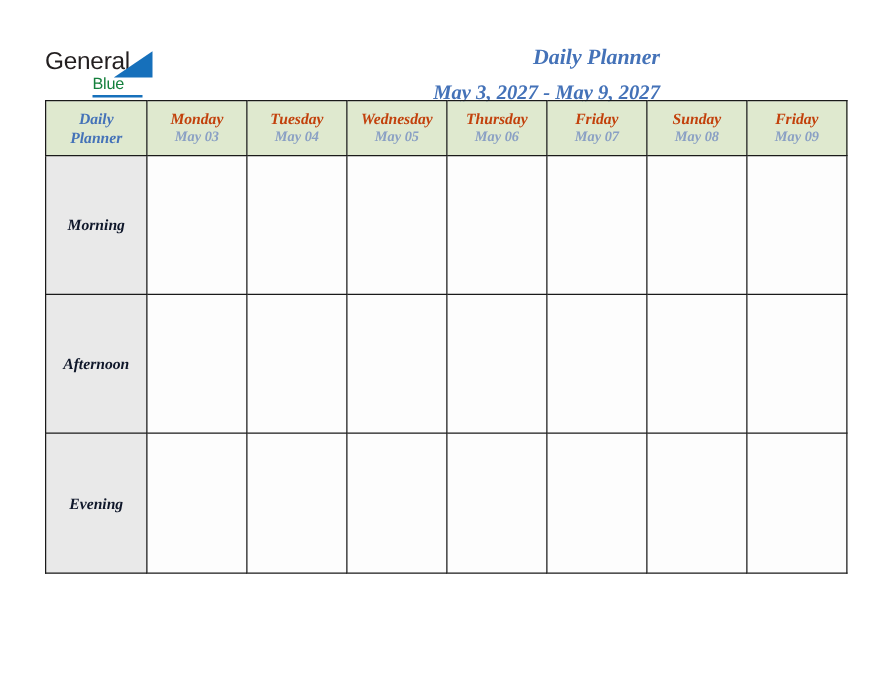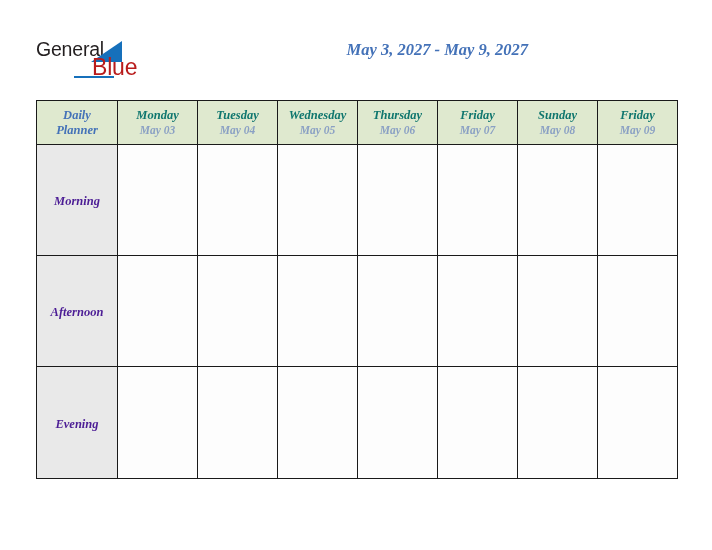--- a/index.html
+++ b/index.html
@@ -38,26 +38,26 @@
     top: 0;
     font-family: "Liberation Sans", sans-serif;
     font-size: 19.5px;
     letter-spacing: -0.2px;
     color: #231f20;
     line-height: 22px;
     white-space: nowrap;
   }
   .logo-blue {
     position: absolute;
-    left: 56px;
+    left: 38px;
     top: 18px;
     font-family: "Liberation Sans", sans-serif;
-    font-size: 23px;
+    font-size: 13px;
     letter-spacing: -0.2px;
-    color: #b91c1c;
+    color: #15803d;
     line-height: 22px;
     white-space: nowrap;
   }
   .logo-underline {
     position: absolute;
     left: 38px;
     top: 38px;
     width: 40px;
     height: 1.5px;
     background: #1670bb;
@@ -96,21 +96,21 @@
     color: #4472b8;
     line-height: 24px;
     white-space: nowrap;
     margin-top: 5px;
   }
 
   
   .planner {
     position: absolute;
     left: 36px;
-    top: 100px;
+    top: 80px;
     border-collapse: collapse;
     table-layout: fixed;
   }
   .planner td, .planner th {
     border: 1px solid #1a1a1a;
     padding: 0;
     margin: 0;
   }
 
   col.corner-col  { width: 81px; }
@@ -121,21 +121,21 @@
     height: 43px;
     background: #dfe9cf;
     text-align: center;
     vertical-align: middle;
   }
   .hdr-day {
     font-family: "Liberation Serif", serif;
     font-style: italic;
     font-weight: bold;
     font-size: 12.5px;
-    color: #0f766e;
+    color: #c2410c;
     line-height: 15px;
     white-space: nowrap;
   }
   .hdr-date {
     font-family: "Liberation Serif", serif;
     font-style: italic;
     font-size: 11.5px;
     color: #8aa0c4;
     line-height: 15px;
     white-space: nowrap;
@@ -154,21 +154,21 @@
   .period {
     background: #e9e9e9;
     text-align: center;
     vertical-align: middle;
   }
   .period-label {
     font-family: "Liberation Serif", serif;
     font-style: italic;
     font-weight: bold;
     font-size: 12.5px;
-    color: #4c1d95;
+    color: #0f172a;
     white-space: nowrap;
   }
 
   
   .slot {
     background: #fdfdfd;
   }
   .row-morning   .period, .row-morning   .slot { height: 110px; }
   .row-afternoon .period, .row-afternoon .slot { height: 110px; }
   .row-evening   .period, .row-evening   .slot { height: 111px; }
@@ -179,20 +179,21 @@
 <div class="page-header">
 
   <div class="logo">
     <div class="logo-general">General</div>
     <div class="logo-triangle"></div>
     <div class="logo-blue">Blue</div>
     <div class="logo-underline"></div>
   </div>
 
   <div class="title-block">
+    <div class="title-main">Daily Planner</div>
     <div class="title-sub">May 3, 2027 - May 9, 2027</div>
   </div>
 
 </div>
 
 <table class="planner">
   <colgroup>
     <col class="corner-col">
     <col class="day-col">
       <col class="day-col">

